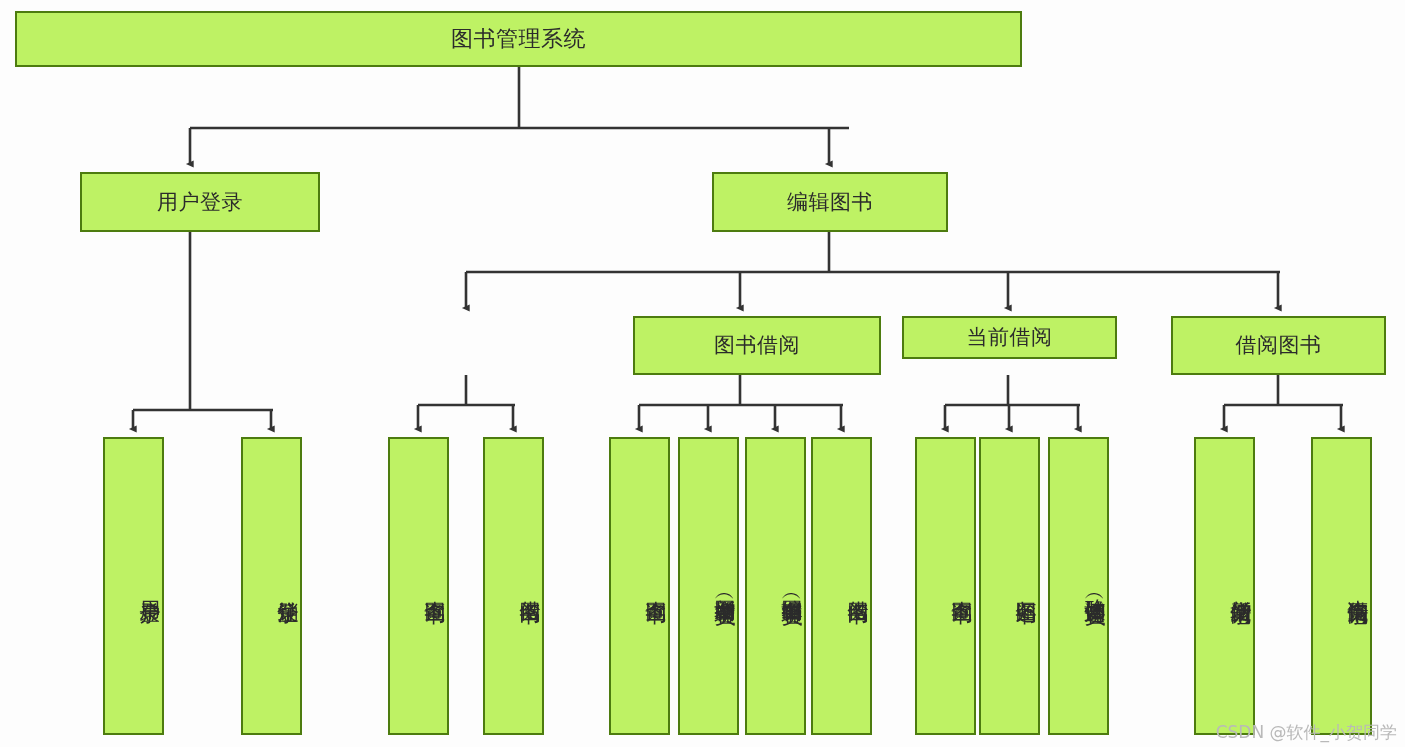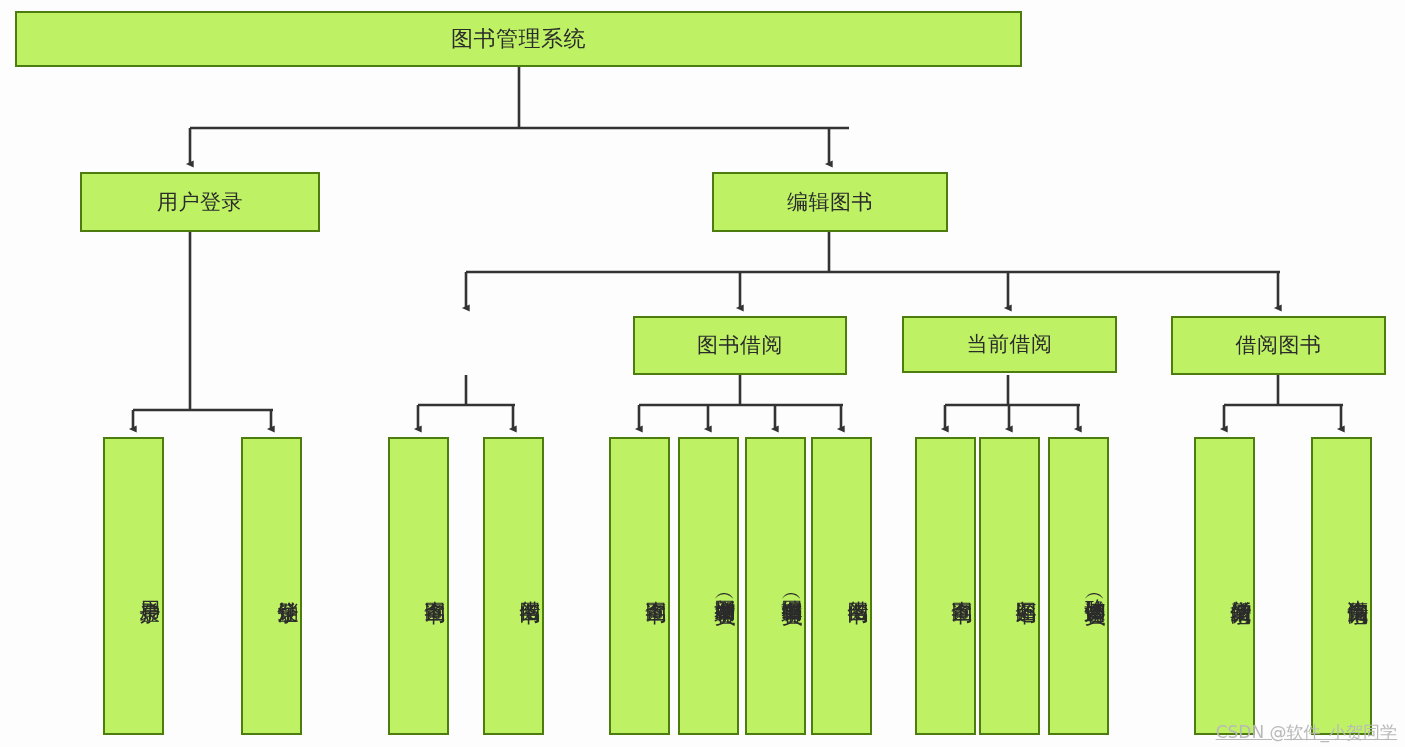--- a/index.html
+++ b/index.html
@@ -62,21 +62,20 @@
     font-size: 22px;
   }
   #watermark {
     position: absolute;
     right: 8px;
     bottom: 3px;
     font-size: 17px;
     color: #b9b9b9;
     white-space: nowrap;
     font-family: "DejaVu Sans", "Liberation Sans", sans-serif;
-    text-decoration: underline;
   }
 </style>
 </head>
 <body>
 
 <div id="diagram-root">
 
   <svg id="edge-layer" viewBox="0 0 1405 747" width="1405" height="747" xmlns="http://www.w3.org/2000/svg">
     <defs>
       <marker id="arrowhead" markerWidth="9" markerHeight="9" refX="4.2" refY="4.3" orient="auto" markerUnits="userSpaceOnUse">
@@ -132,24 +131,24 @@
     <span>图书管理系统</span>
   </div>
 
   <div class="node horizontal" style="left:80px; top:172px; width:240px; height:60px;">
     <span>用户登录</span>
   </div>
   <div class="node horizontal" style="left:712px; top:172px; width:236px; height:60px;">
     <span>编辑图书</span>
   </div>
 
-  <div class="node horizontal" style="left:633px; top:316px; width:214px; height:59px;">
+  <div class="node horizontal" style="left:633px; top:316px; width:248px; height:59px;">
     <span>图书借阅</span>
   </div>
-  <div class="node horizontal" style="left:902px; top:316px; width:215px; height:57px;">
+  <div class="node horizontal" style="left:902px; top:316px; width:215px; height:43px;">
     <span>当前借阅</span>
   </div>
   <div class="node horizontal" style="left:1171px; top:316px; width:215px; height:59px;">
     <span>借阅图书</span>
   </div>
 
   <div class="node vertical" style="left:103px; top:437px; width:61px; height:298px;">
     <span>用户登录</span>
   </div>
   <div class="node vertical" style="left:241px; top:437px; width:61px; height:298px;">

